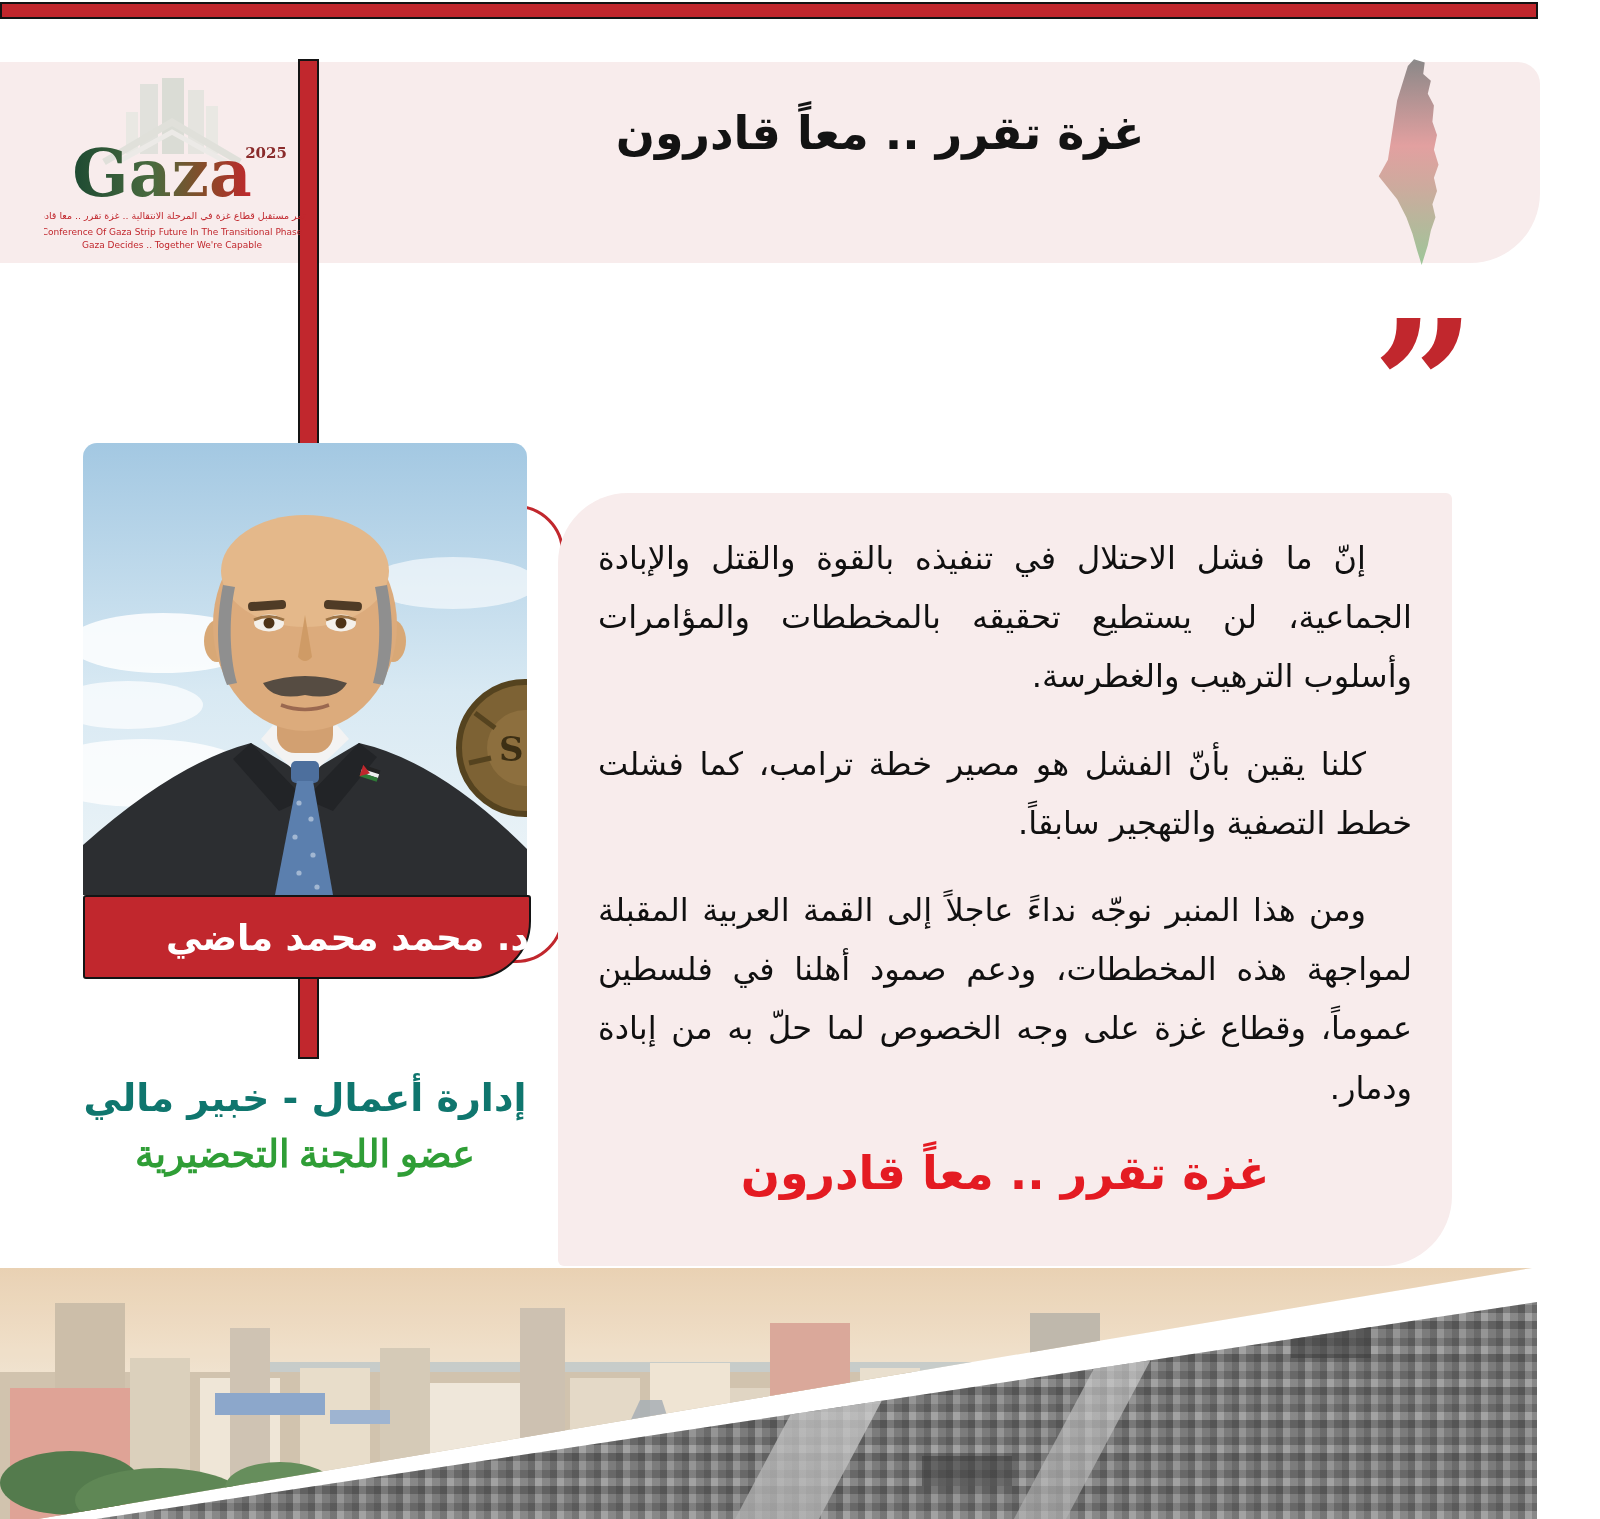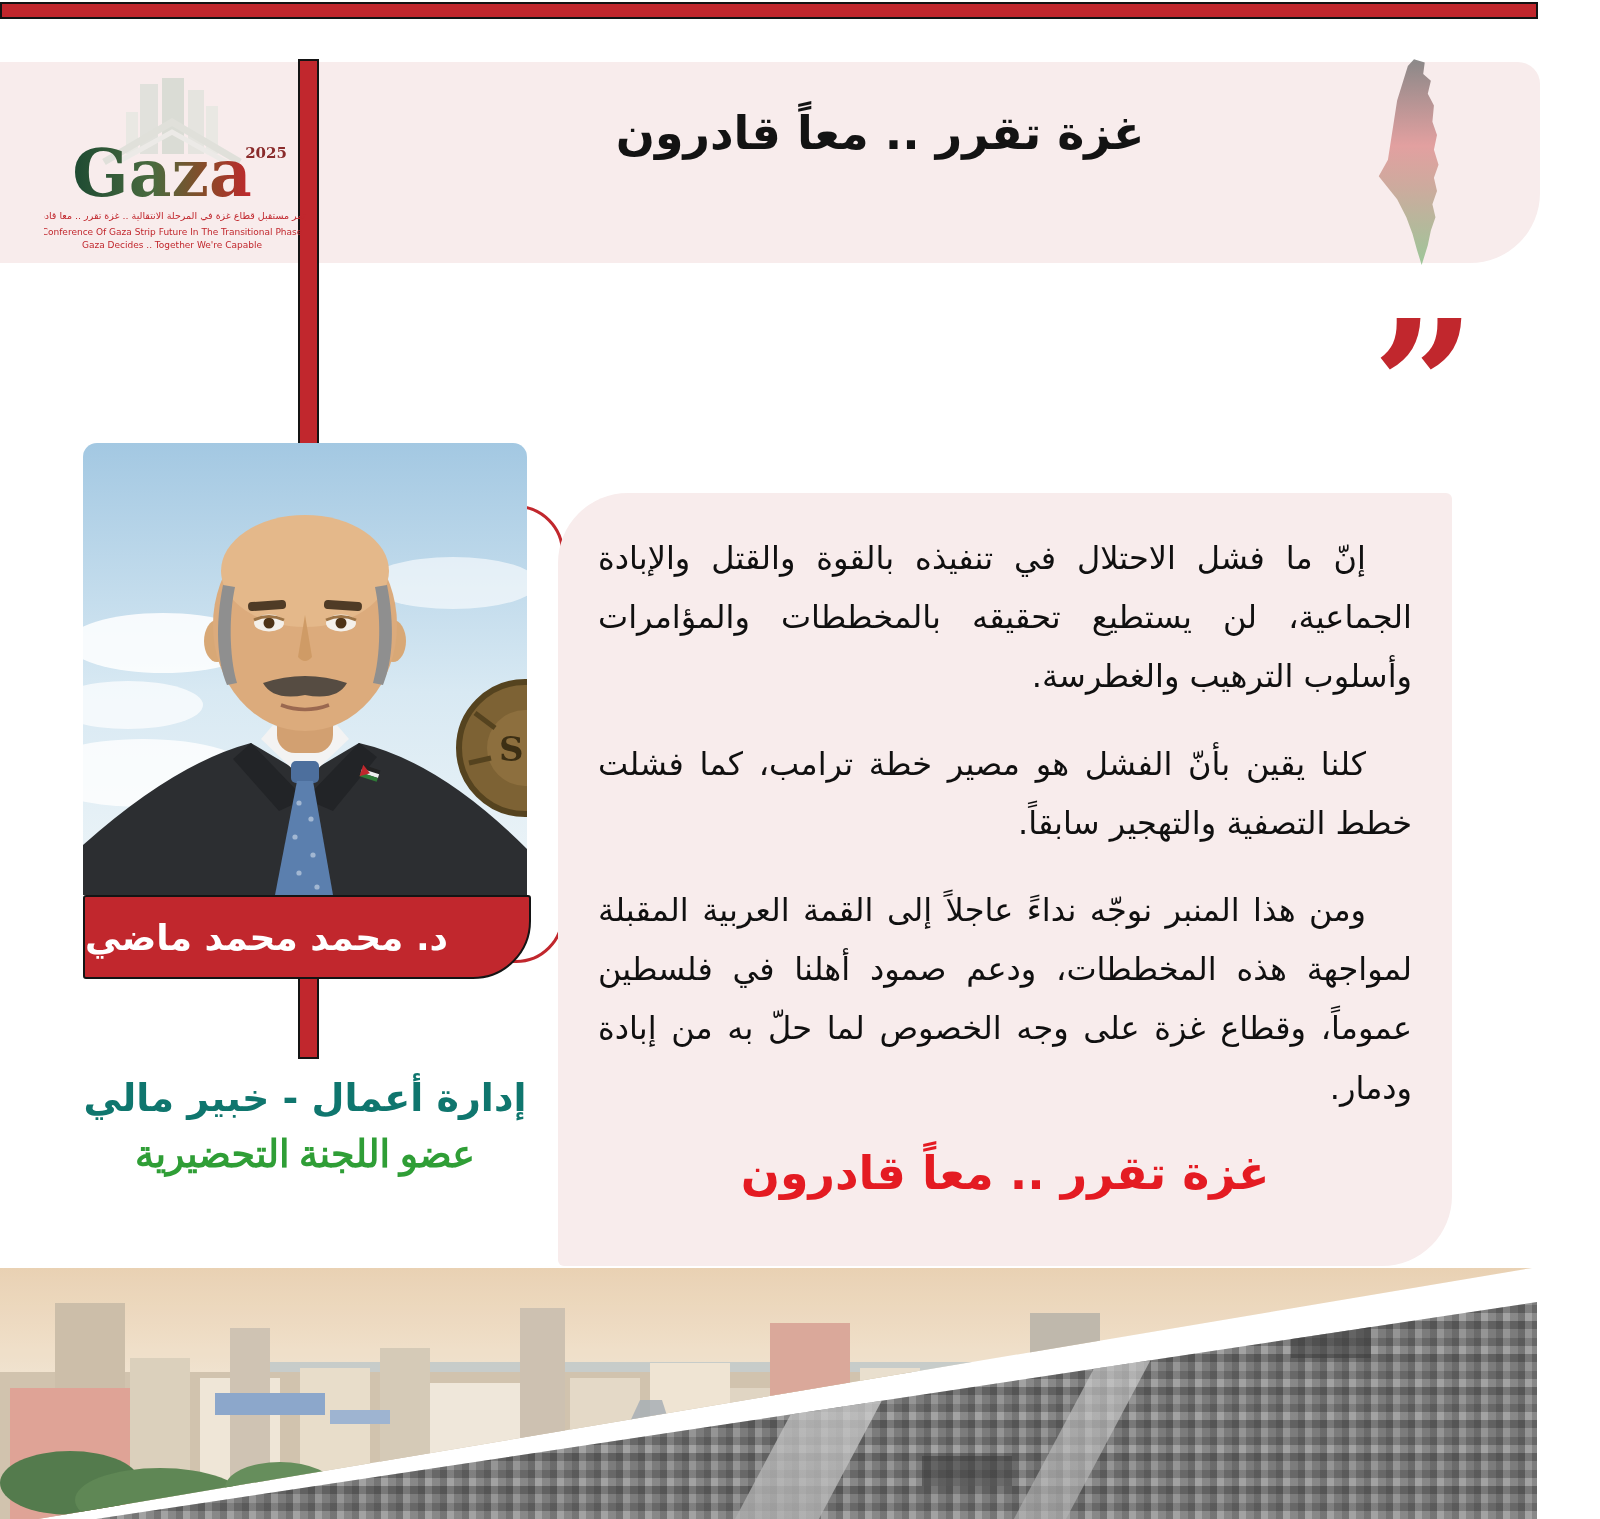--- a/index.html
+++ b/index.html
@@ -42,21 +42,21 @@
   .quote-box p{margin:0 0 28px 0;font-size:32px;line-height:1.85;color:#101010;
     text-align:justify;text-indent:46px;}
   .quote-slogan{color:var(--bright);font-size:46px;font-weight:bold;text-align:center;margin-top:4px;}
   
   .frame-back{position:absolute;left:90px;top:505px;width:468px;height:452px;
     background:#fff;border:3px solid var(--accent);border-radius:48px;z-index:1;}
   .photo{position:absolute;left:83px;top:443px;width:444px;height:452px;
     border-radius:14px 14px 0 0;overflow:hidden;z-index:2;}
   .name-banner{position:absolute;left:83px;top:895px;width:444px;height:80px;
     background:var(--accent);border:2px solid var(--ink);border-radius:3px 3px 58px 3px;
-    z-index:3;display:flex;align-items:center;justify-content:flex-start;}
+    z-index:3;display:flex;align-items:center;justify-content:flex-end;}
   .name-banner span{color:#fff;font-size:36px;font-weight:bold;direction:rtl;}
   .stub{position:absolute;left:299px;top:977px;width:17px;height:80px;
     background:var(--accent);border:1px solid rgba(20,20,20,.75);z-index:1;}
   .speaker-role{position:absolute;left:58px;top:1076px;width:494px;text-align:center;
     direction:rtl;font-size:38px;font-weight:bold;color:#0f766e;z-index:2;}
   .speaker-committee{position:absolute;left:58px;top:1132px;width:494px;text-align:center;
     direction:rtl;font-size:38px;font-weight:bold;color:var(--green);z-index:2;font-family:Liberation Serif, serif;}
   
   .bottom-photo{position:absolute;left:0;top:1268px;width:1537px;height:251px;background:#fff;}
   .city{position:absolute;inset:0;

